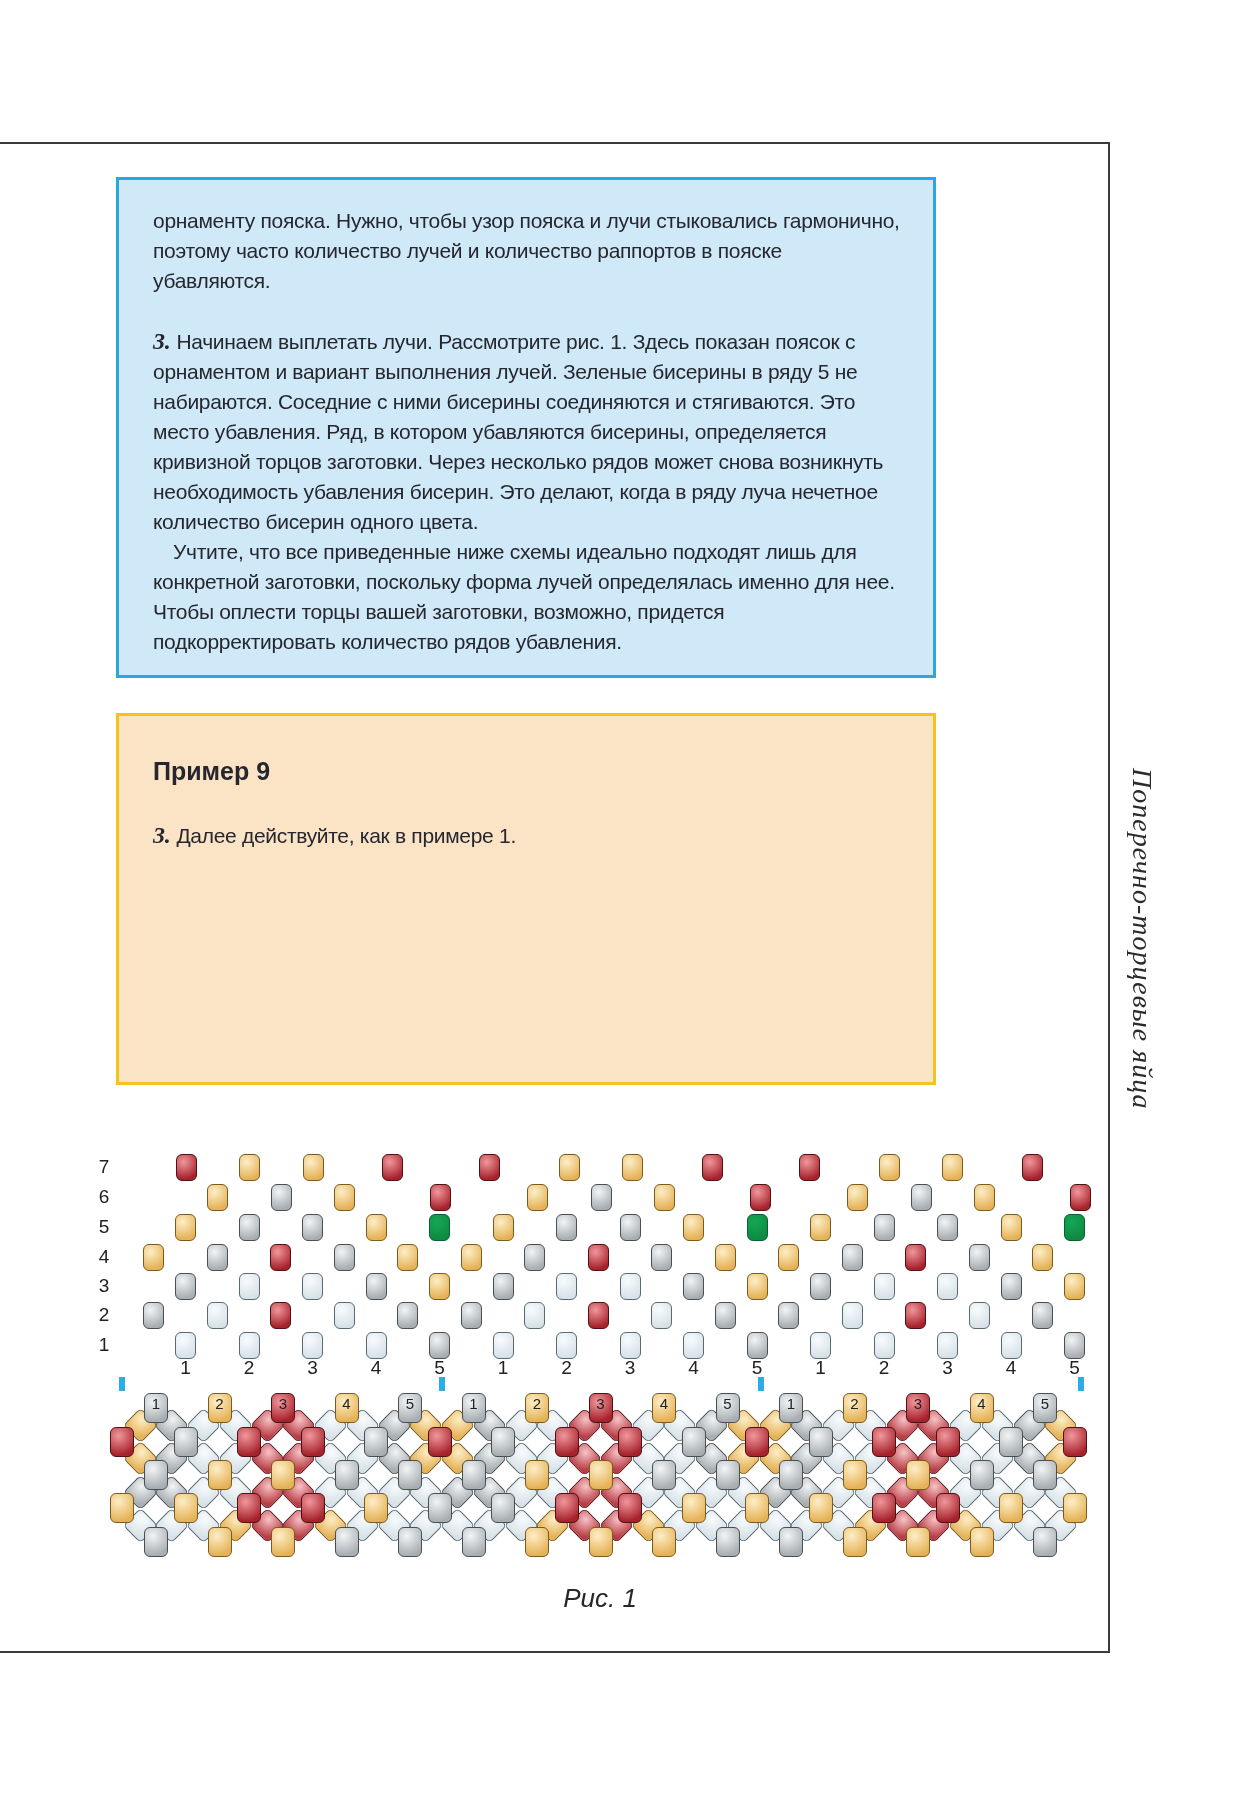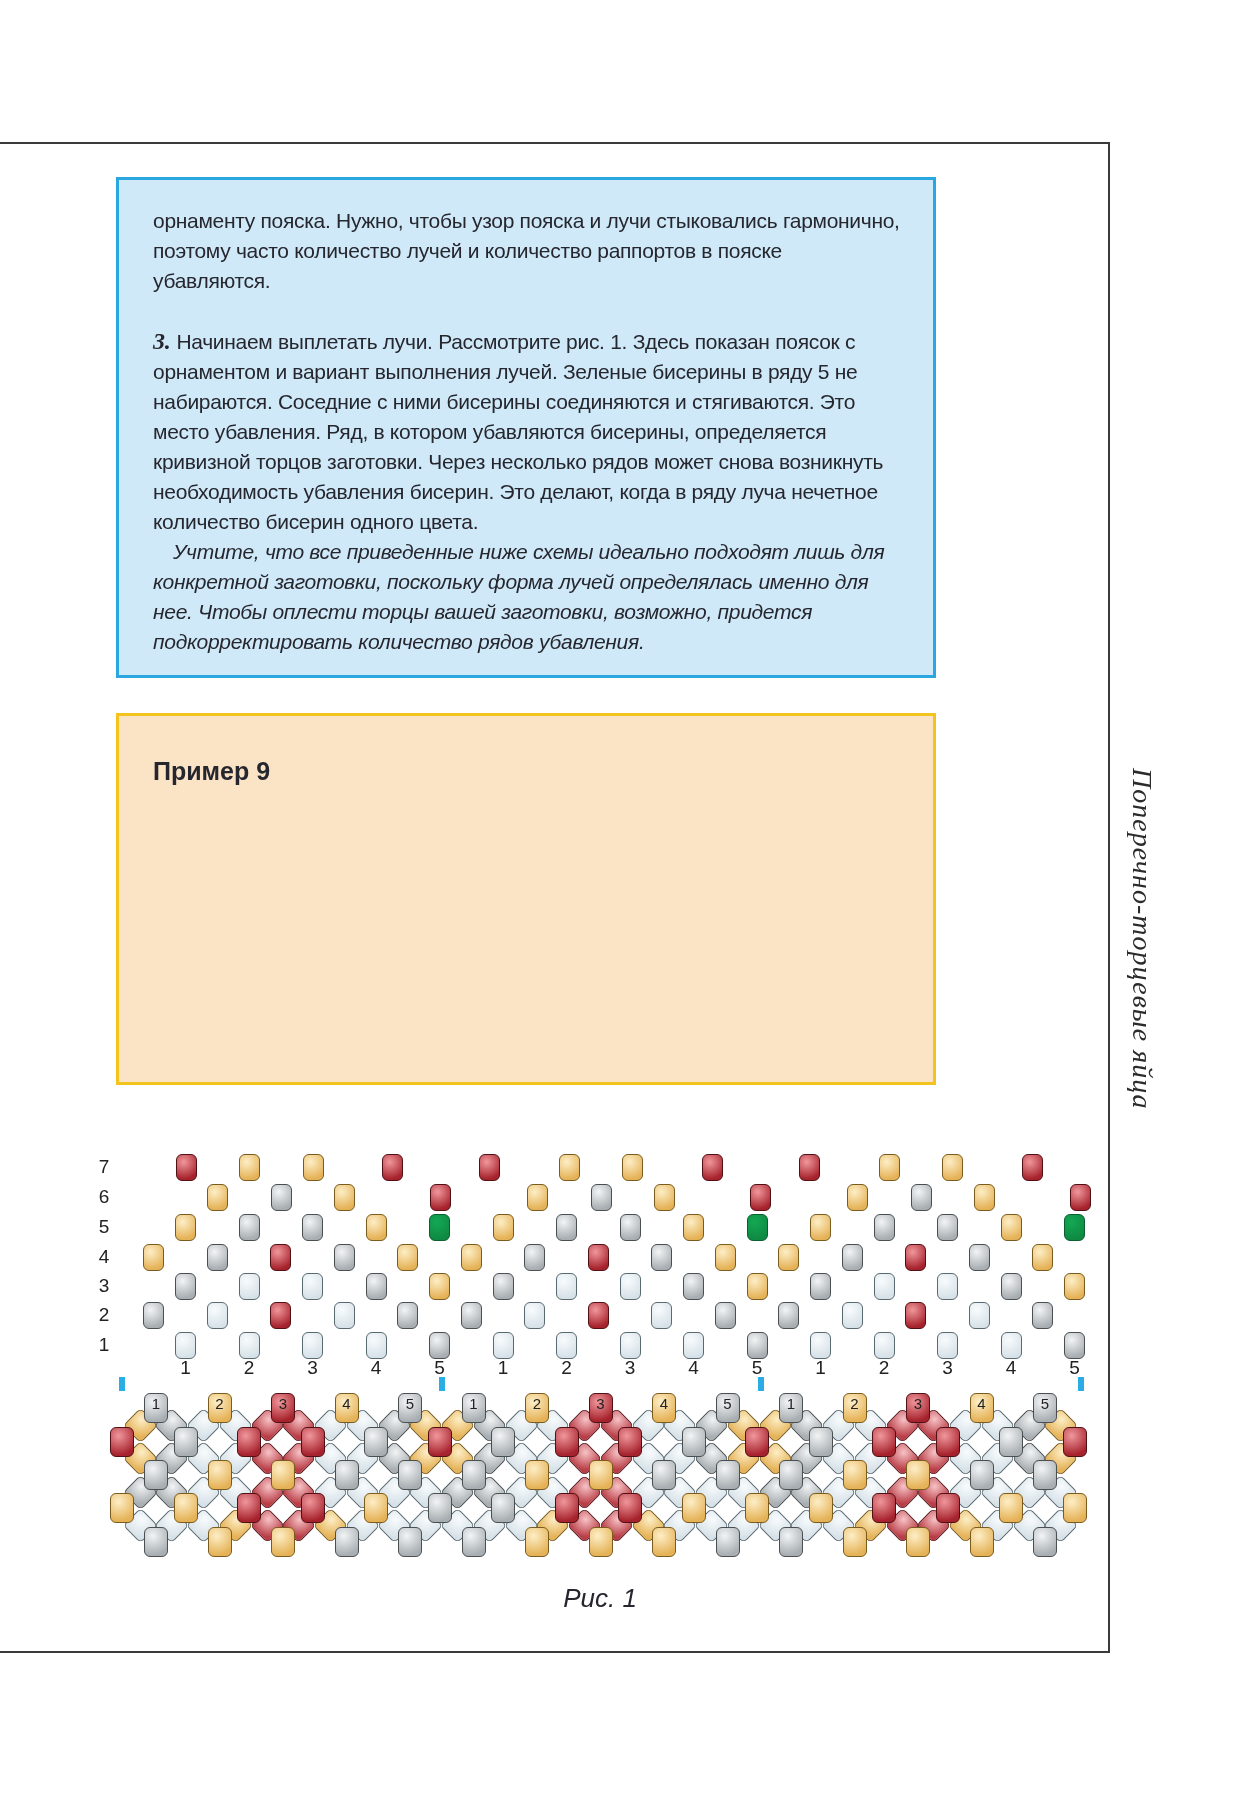--- a/index.html
+++ b/index.html
@@ -9,21 +9,21 @@
   #frame-top{left:0;top:142px;width:1110px;height:2px;}
   #frame-right{left:1108px;top:142px;width:2px;height:1511px;}
   #frame-bottom{left:0;top:1651px;width:1110px;height:2px;}
 
   .note-box{position:absolute;left:116px;width:820px;box-sizing:border-box;
             padding:26px 30px 0 34px;font-size:21px;line-height:30px;letter-spacing:-0.3px;}
   #blue-box{top:177px;height:501px;background:#cfe9f8;border:3px solid #2aa7e0;}
   #orange-box{top:713px;height:372px;background:#fbe3c6;border:3px solid #f2c41d;}
   .para{margin:0;}
   .para + .para{margin-top:30px;}
-  .para-tight{margin-top:0 !important;font-style:italic;}
+  .para-tight{margin-top:0 !important;}
   .indent{text-indent:20px;}
   .pnum{font-family:"Liberation Serif",serif;font-weight:bold;font-style:italic;
         font-size:24px;padding-right:6px;}
   .box-heading{font-size:25px;font-weight:bold;margin:14px 0 34px 0;letter-spacing:0;}
 
   #figure{position:absolute;left:0;top:0;width:1240px;height:1819px;pointer-events:none;}
   .bead{position:absolute;box-sizing:border-box;border:1px solid #41464a;border-radius:6px;}
   .bead.diamond{border-radius:5px;transform:rotate(45deg);}
   .bead-num{position:absolute;width:100%;text-align:center;top:1px;font-size:15px;
             color:#222;font-family:"Liberation Sans",sans-serif;}
@@ -48,20 +48,21 @@
   <div class="frame" id="frame-bottom"></div>
 
   <div class="note-box" id="blue-box">
     <p class="para"><span>орнаменту пояска. Нужно, чтобы узор пояска и лучи стыковались гармонично, поэтому часто количество лучей и количество раппортов в пояске убавляются.</span></p>
     <p class="para"><span class="pnum">3.</span><span>Начинаем выплетать лучи. Рассмотрите рис. 1. Здесь показан поясок с орнаментом и вариант выполнения лучей. Зеленые бисерины в ряду 5 не набираются. Соседние с ними бисерины соединяются и стягиваются. Это место убавления. Ряд, в котором убавляются бисерины, определяется кривизной торцов заготовки. Через несколько рядов может снова возникнуть необходимость убавления бисерин. Это делают, когда в ряду луча нечетное количество бисерин одного цвета.</span></p>
     <p class="para para-tight indent"><span>Учтите, что все приведенные ниже схемы идеально подходят лишь для конкретной заготовки, поскольку форма лучей определялась именно для нее. Чтобы оплести торцы вашей заготовки, возможно, придется подкорректировать количество рядов убавления.</span></p>
   </div>
 
   <div class="note-box" id="orange-box">
     <div class="box-heading">Пример 9</div>
+    <p class="para"><span class="pnum">3.</span><span>Далее действуйте, как в примере 1.</span></p>
   </div>
 
   <div id="figure">
       <div class="bead diamond" style="left: 127.5px; top: 1412.5px; width: 25px; height: 25px; border-color: rgb(122, 92, 30); background: radial-gradient(circle at 35% 28%, rgb(253, 238, 198) 0%, rgb(229, 178, 87) 78%);"></div>
       <div class="bead diamond" style="left: 159.25px; top: 1412.5px; width: 25px; height: 25px; border-color: rgb(74, 79, 82); background: radial-gradient(circle at 35% 28%, rgb(242, 244, 245) 0%, rgb(168, 174, 178) 78%);"></div>
       <div class="bead diamond" style="left: 191px; top: 1412.5px; width: 25px; height: 25px; border-color: rgb(90, 106, 114); background: radial-gradient(circle at 35% 28%, rgb(248, 251, 253) 0%, rgb(215, 226, 232) 78%);"></div>
       <div class="bead diamond" style="left: 222.75px; top: 1412.5px; width: 25px; height: 25px; border-color: rgb(90, 106, 114); background: radial-gradient(circle at 35% 28%, rgb(248, 251, 253) 0%, rgb(215, 226, 232) 78%);"></div>
       <div class="bead diamond" style="left: 254.5px; top: 1412.5px; width: 25px; height: 25px; border-color: rgb(92, 24, 29); background: radial-gradient(circle at 35% 28%, rgb(247, 195, 198) 0%, rgb(185, 61, 70) 78%);"></div>
       <div class="bead diamond" style="left: 286.25px; top: 1412.5px; width: 25px; height: 25px; border-color: rgb(92, 24, 29); background: radial-gradient(circle at 35% 28%, rgb(247, 195, 198) 0%, rgb(185, 61, 70) 78%);"></div>
       <div class="bead diamond" style="left: 318px; top: 1412.5px; width: 25px; height: 25px; border-color: rgb(90, 106, 114); background: radial-gradient(circle at 35% 28%, rgb(248, 251, 253) 0%, rgb(215, 226, 232) 78%);"></div>

